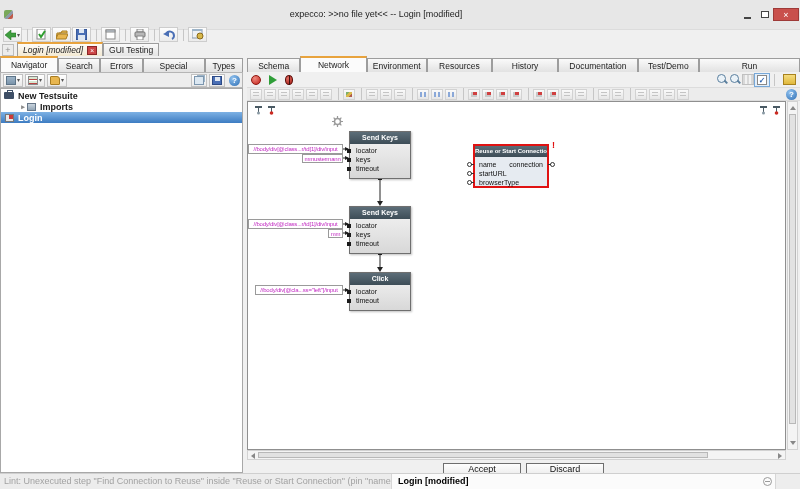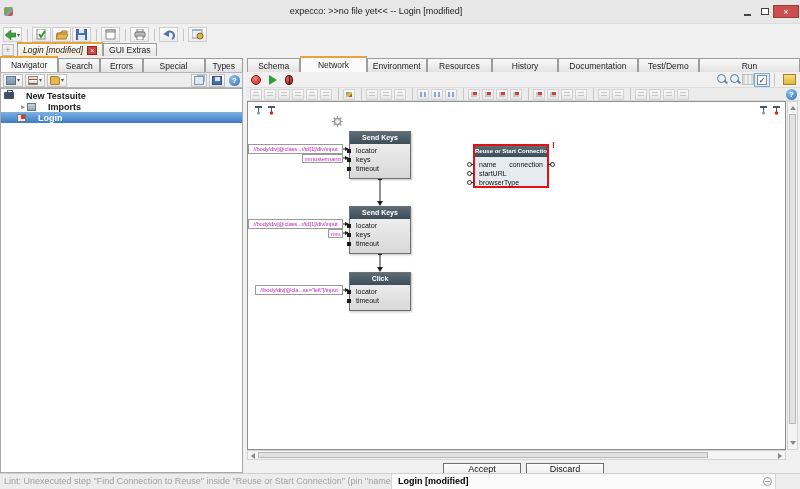--- a/index.html
+++ b/index.html
@@ -1,21 +1,21 @@
 <!DOCTYPE html>
 <html><head>
 <meta charset="utf-8">
 <style>
 *{box-sizing:border-box;margin:0;padding:0}
 html,body{width:800px;height:489px;overflow:hidden}
 body{font-family:"Liberation Sans",sans-serif;background:#f0f0f0}
 .win{position:relative;width:800px;height:489px;background:#f0f0f0;outline:1px solid #9ab0c4}
 
 
-.titlebar{position:absolute;top:0;left:0;right:0;height:24px;background:#e7e7e7;display:flex;align-items:center;padding-left:4px;border-bottom:1px solid #dcdcdc}
+.titlebar{position:absolute;top:0;left:0;right:0;height:30px;background:#e7e7e7;display:flex;align-items:center;padding-left:4px;border-bottom:1px solid #dcdcdc}
 .applogo{width:9px;height:9px;border-radius:2px;background:linear-gradient(135deg,#79a85a 0 45%,#8e9aa6 45% 70%,#c05a4a 70%);flex:0 0 auto}
 .tb-title{flex:1;text-align:center;font-size:9px;color:#1c1c1c;line-height:13px;white-space:nowrap}
 .winbtn{width:17px;height:13px;display:flex;align-items:center;justify-content:center}
 .min-glyph{width:7px;height:2px;background:#444;margin-top:6px}
 .max-glyph{width:8px;height:7px;border:1px solid #444;background:#fff}
 .winbtn.close{width:26px;background:#c9504c;border:1px solid #9e3a38;color:#fff;font-size:9px;margin-right:1px}
 
 
 .menubar{position:absolute;top:14px;left:0;right:0;height:13px;background:#f2f2f2;display:flex;align-items:center;padding-left:2px;font-size:9px;color:#111}
 .mi{padding:0 5px;line-height:13px;white-space:nowrap}
@@ -47,21 +47,21 @@
 .i-grid{background:linear-gradient(#9db4c8,#7a94aa);border:1px solid #5d7488}
 .i-list{border:1px solid #8a8a8a;background:repeating-linear-gradient(#d8e6d0 0 2px,#b44 2px 3px,#fff 3px 4px)}
 .i-folder{background:#e8b64f;border:1px solid #a87c22;border-radius:1px 3px 1px 1px}
 .i-copywin{border:1px solid #7c96ae;background:#dce8f2;box-shadow:2px -2px 0 -1px #9db4c8}
 .i-floppy{background:#4a6fb5;border:1px solid #2c4a86}
 .i-floppy::after{content:"";position:absolute;left:2px;top:0;width:5px;height:4px;background:#dfe7f2}
 .helpbtn{width:11px;height:11px;border-radius:50%;background:radial-gradient(circle at 35% 30%,#8fc1ef,#2f6fb4);color:#fff;font-size:8px;font-weight:bold;text-align:center;line-height:11px;margin-left:2px}
 .sp{flex:1}
 .tree{position:absolute;top:32px;left:0;right:0;bottom:0;background:#fff;border:1px solid #a8a8a8;font-size:9px;padding-top:1px}
 .trow{height:11px;display:flex;align-items:center;font-weight:bold;color:#1a1a1a;white-space:nowrap}
-.trow .lbl{margin-left:12px}
+.trow .lbl{margin-left:4px}
 .trow.sel{background:linear-gradient(#7db1e4,#3d7cc2);color:#fff}
 .expander{width:8px;color:#8a8a8a;font-size:7px;text-align:center}
 .i-suitcase{width:10px;height:7px;background:#3e4f66;border-radius:1px;position:relative;margin-left:3px}
 .i-suitcase::before{content:"";position:absolute;left:3px;top:-2px;width:4px;height:2px;border:1px solid #3e4f66}
 .i-box{width:9px;height:8px;background:linear-gradient(#c9d4de,#93a5b5);border:1px solid #667789}
 .i-login{width:9px;height:8px;background:#e8e8e8;border:1px solid #777;position:relative}
 .i-login::after{content:"";position:absolute;right:0;top:0;width:4px;height:4px;background:#cc3a3a}
 
 
 .vsplit{position:absolute;top:56px;left:243px;width:4px;bottom:16px;background:#f0f0f0}
@@ -207,21 +207,21 @@
     </span>
   </div>
 
   <div class="doctabs">
     <span class="addtab">+</span>
     <span class="dtab active">
       <span>Login [modified]</span>
       <span class="closebox">×</span>
     </span>
     <span class="dtab">
-      <span>GUI Extras</span>
+      <span>GUI Testing</span>
     </span>
   </div>
 
   <div class="lpanel">
     <div class="ptabs">
       <span class="ptab active" style="width:62px">Navigator</span>
       <span class="ptab" style="width:45px">Search</span>
       <span class="ptab" style="width:45px">Errors</span>
       <span class="ptab" style="width:66px">Special</span>
       <span class="ptab" style="width:41px">Types</span>
@@ -251,21 +251,21 @@
     <div class="tree">
       <div class="trow">
         <span class="i-suitcase"></span>
         <span class="lbl">New Testsuite</span>
       </div>
       <div class="trow" style="padding-left:18px">
         <span class="expander">▸</span>
         <span class="i-box"></span>
         <span class="lbl">Imports</span>
       </div>
-      <div class="trow sel" style="padding-left:16px">
+      <div class="trow sel" style="padding-left:4px">
         <span class="i-login"></span>
         <span class="lbl">Login</span>
       </div>
     </div>
   </div>
 
   <div class="vsplit"></div>
 
   <div class="rpanel">
     <div class="ptabs">

